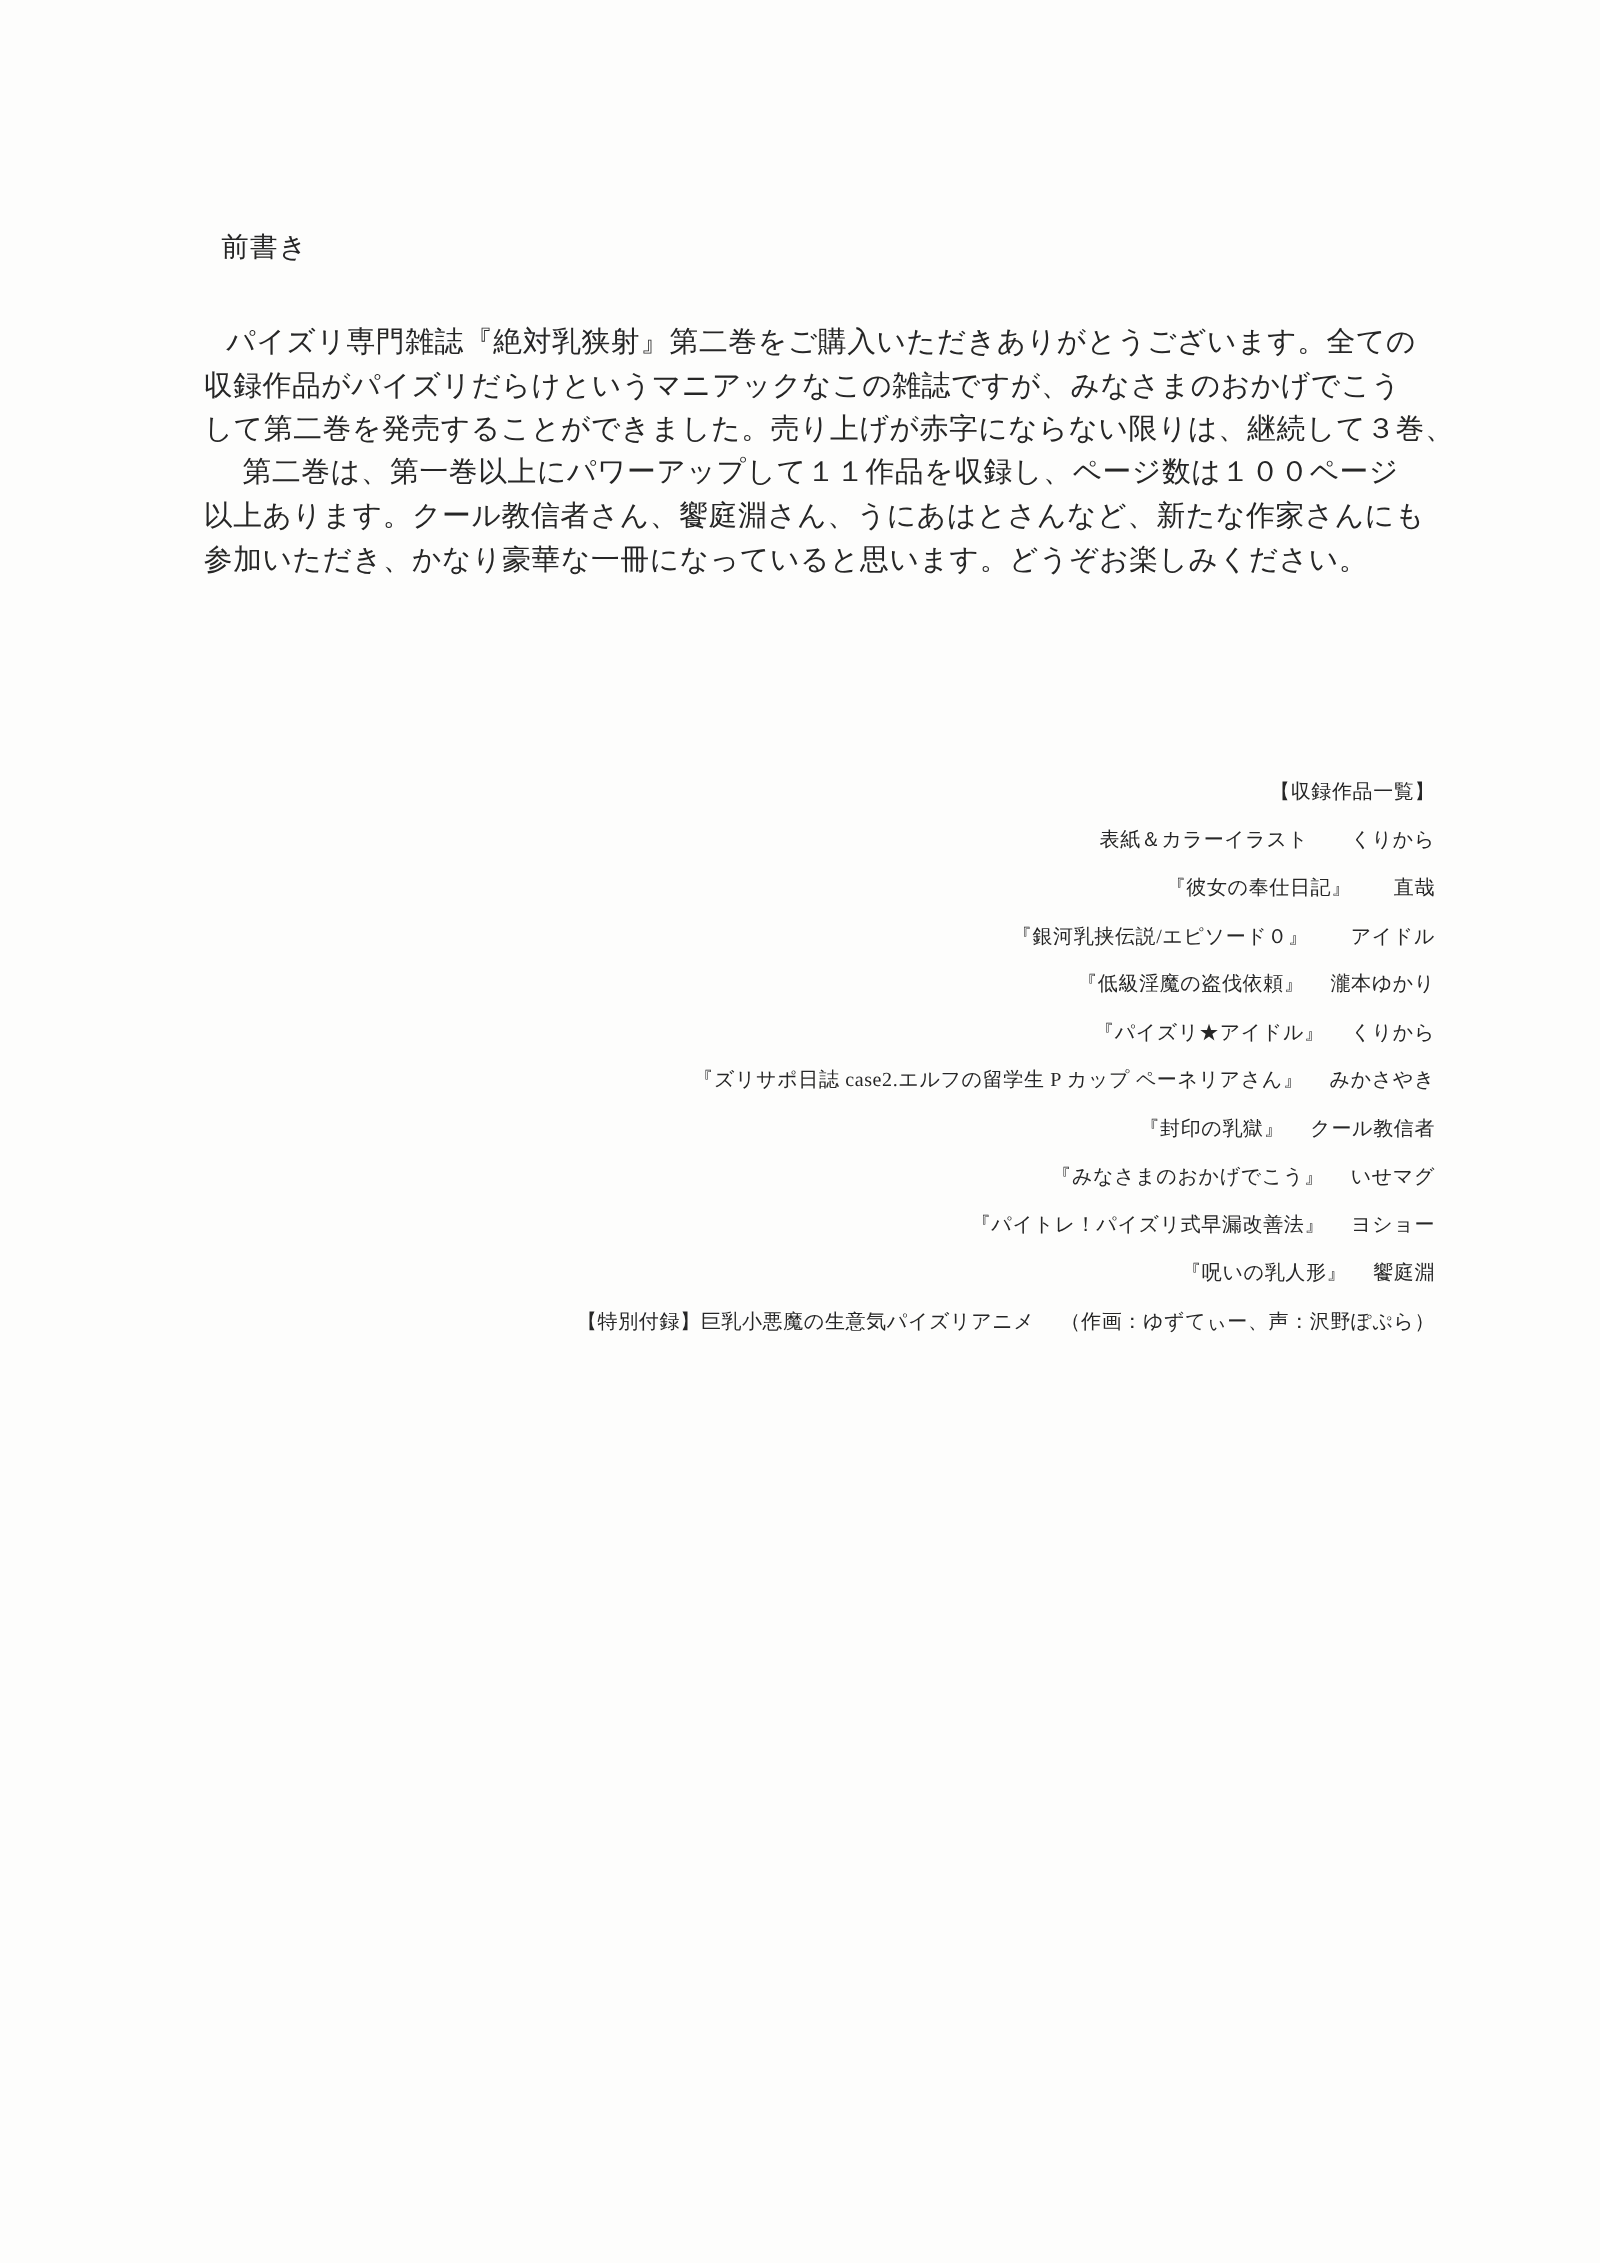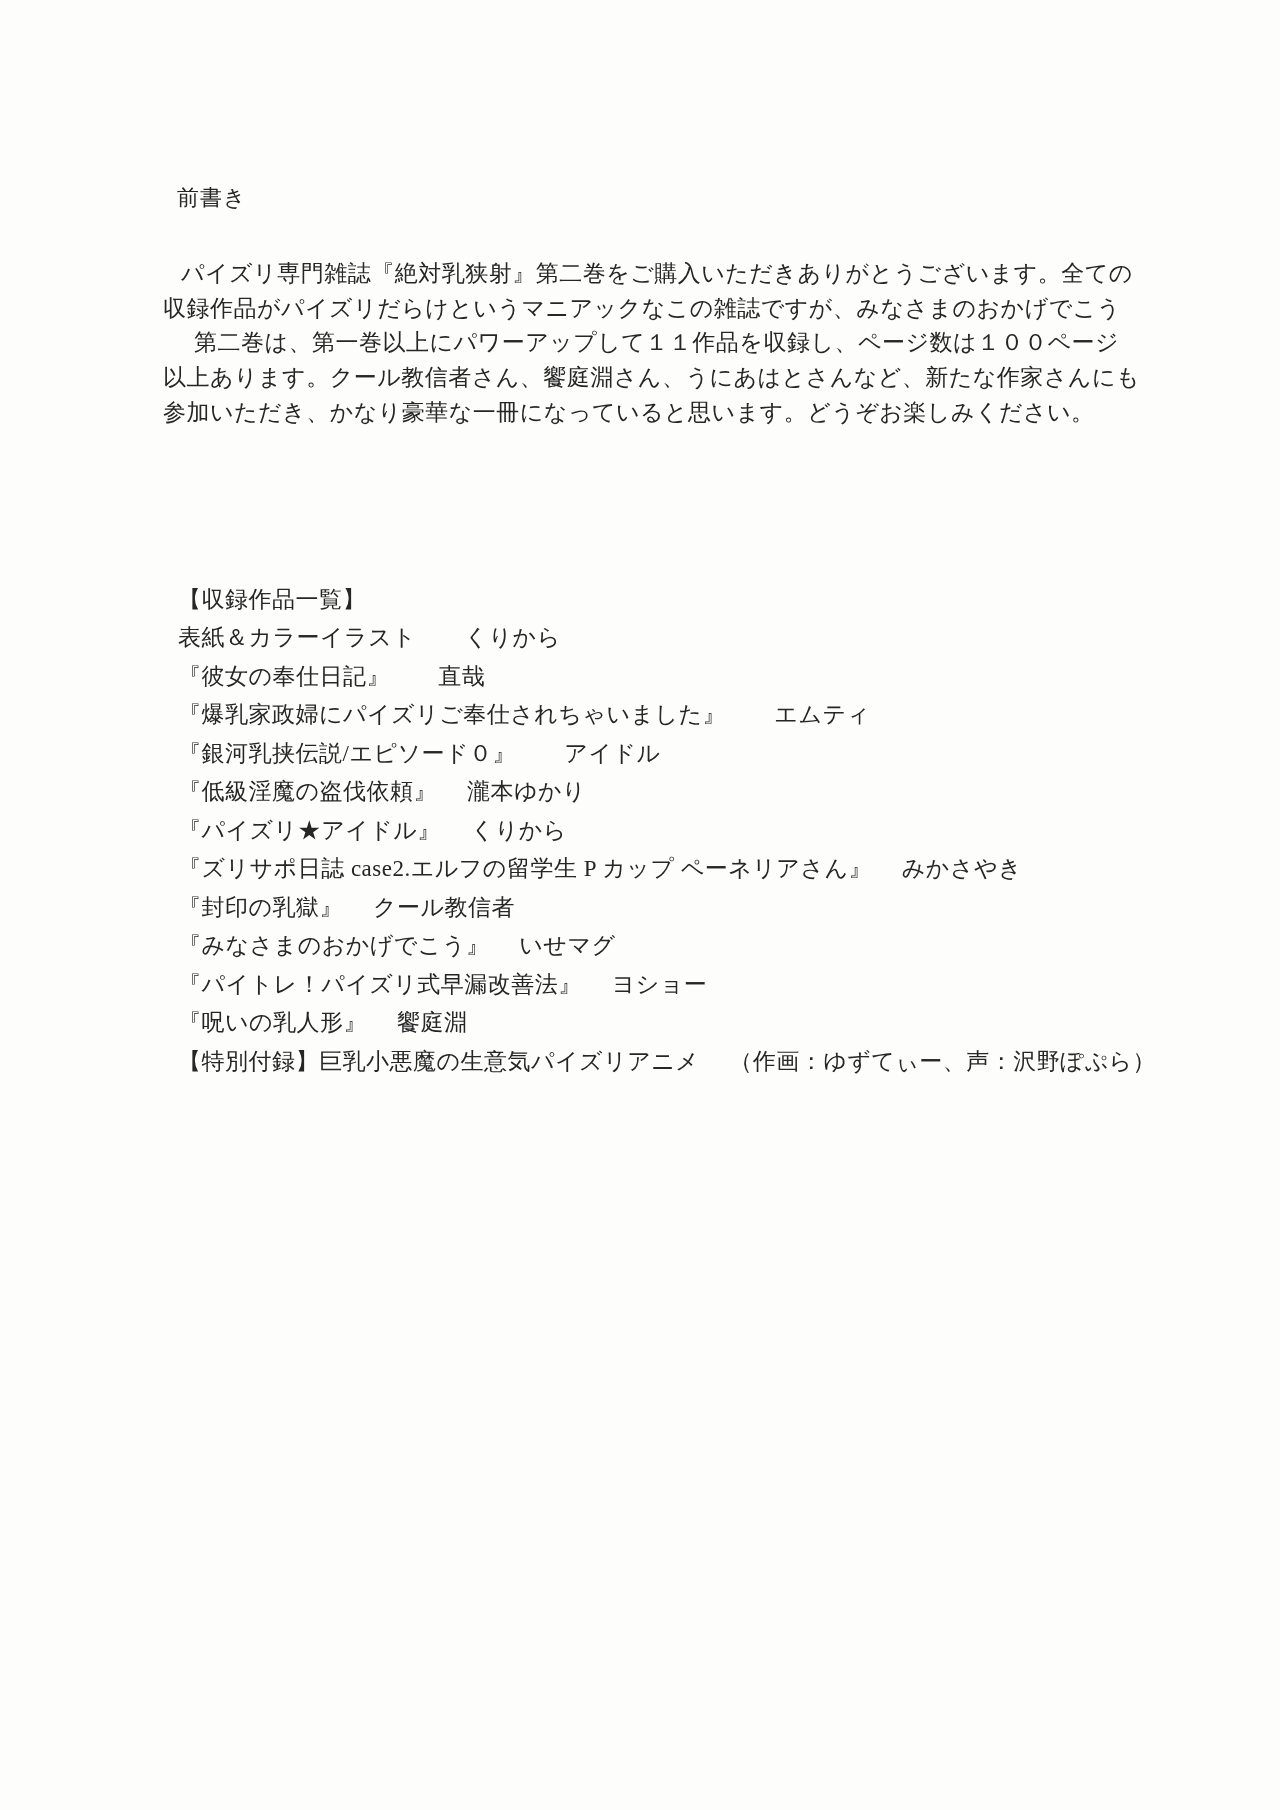--- a/index.html
+++ b/index.html
@@ -33,58 +33,57 @@
     font-size: 23px;
     line-height: 34.7px;
     letter-spacing: 0.5px;
   }
   .para-line { white-space: nowrap; }
   .indent-1 { text-indent: 18px; }
   .indent-2 { text-indent: 31px; }
   .works-section {
     margin-top: 150px;
     margin-left: 15px;
-    font-size: 23px;
+    font-size: 16px;
     line-height: 38.5px;
     letter-spacing: 0.5px;
+    text-align: right;
   }
   .works-header { white-space: nowrap; }
   .works-rows { }
   .work-row { white-space: nowrap; }
   .work-author { margin-left: 1.3em; }
   .work-row.wide .work-author { margin-left: 2.1em; }
 </style>
 </head>
 <body>
 
 <div class="page">
   <div class="content">
 
     <h1 class="doc-heading">前書き</h1>
 
     <div class="body-text">
       <div class="para-line indent-1">パイズリ専門雑誌『絶対乳狭射』第二巻をご購入いただきありがとうございます。全ての</div>
       <div class="para-line">収録作品がパイズリだらけというマニアックなこの雑誌ですが、みなさまのおかげでこう</div>
+      <div class="para-line">して第二巻を発売することができました。売り上げが赤字にならない限りは、継続して３巻、</div>
       <div class="para-line indent-2">第二巻は、第一巻以上にパワーアップして１１作品を収録し、ページ数は１００ページ</div>
       <div class="para-line">以上あります。クール教信者さん、饗庭淵さん、うにあはとさんなど、新たな作家さんにも</div>
       <div class="para-line">参加いただき、かなり豪華な一冊になっていると思います。どうぞお楽しみください。</div>
     </div>
 
     <div class="works-section">
       <div class="works-header">【収録作品一覧】</div>
       <div class="works-rows">
 
         <div class="work-row wide">
           <span>表紙＆カラーイラスト</span><span class="work-author">くりから</span>
         </div>
         <div class="work-row wide">
           <span>『彼女の奉仕日記』</span><span class="work-author">直哉</span>
-        </div>
-        <div class="work-row wide">
-          <span>『爆乳家政婦にパイズリご奉仕されちゃいました』</span><span class="work-author">エムティ</span>
         </div>
         <div class="work-row wide">
           <span>『銀河乳挟伝説/エピソード０』</span><span class="work-author">アイドル</span>
         </div>
         <div class="work-row">
           <span>『低級淫魔の盗伐依頼』</span><span class="work-author">瀧本ゆかり</span>
         </div>
         <div class="work-row">
           <span>『パイズリ★アイドル』</span><span class="work-author">くりから</span>
         </div>

